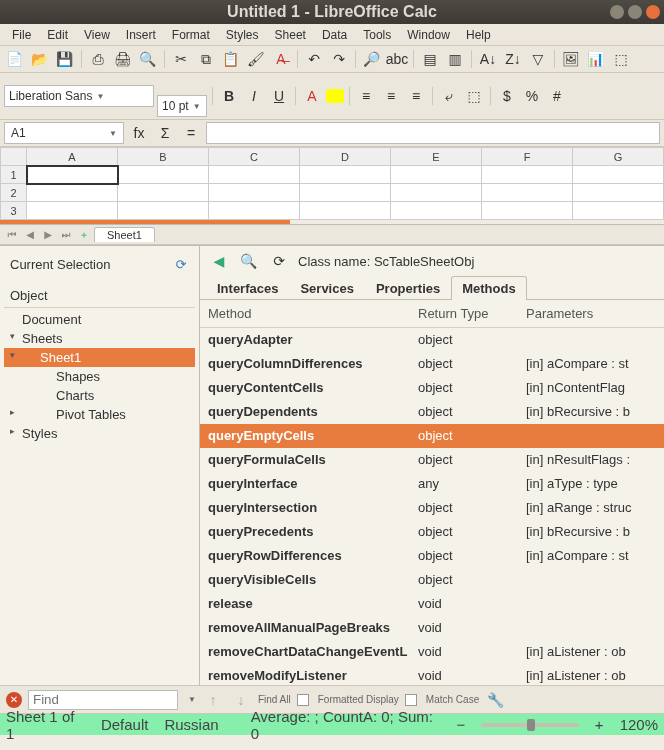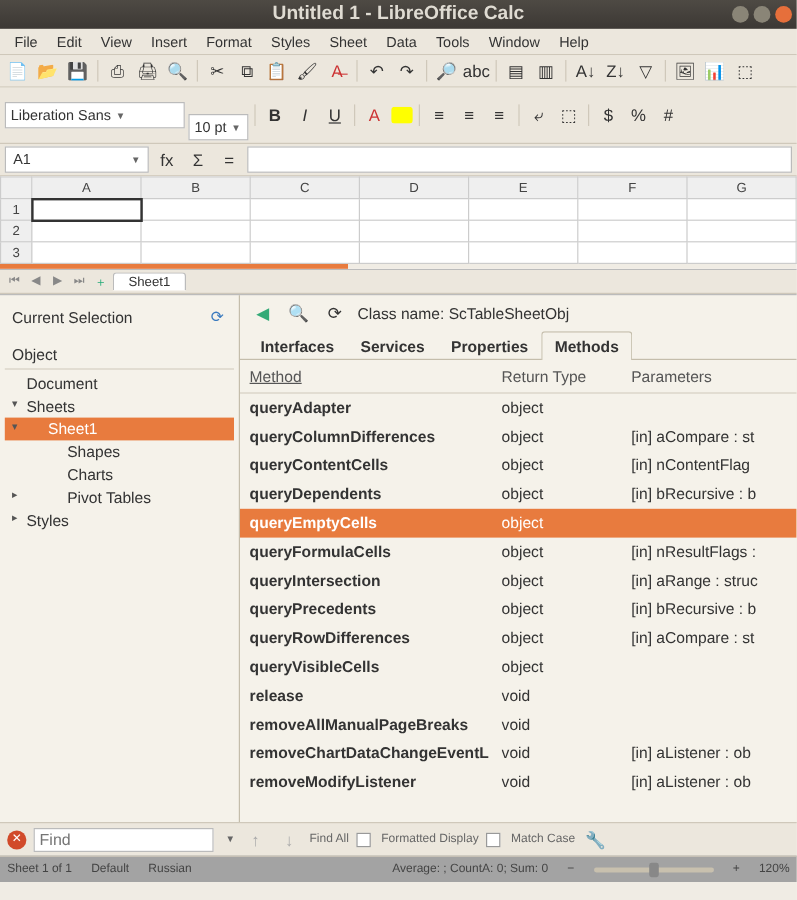--- a/index.html
+++ b/index.html
@@ -59,39 +59,39 @@
 .tree-item.selected { background: #e87b3e; color: white; }
 .tree-child { padding-left: 36px; }
 .tree-child2 { padding-left: 52px; }
 
 .ir-toolbar { display: flex; align-items: center; gap: 8px; padding: 4px 8px; }
 .classname { font-size: 13px; }
 .tabs { display: flex; border-bottom: 1px solid #c4bdab; padding: 0 6px; font-weight: bold; }
 .tab { padding: 4px 10px; font-size: 13px; border: 1px solid transparent; border-bottom: none; margin-bottom: -1px; }
 .tab.active { background: #f5f2ea; border-color: #c4bdab; border-top-left-radius: 3px; border-top-right-radius: 3px; }
 .grid-head { display: flex; padding: 6px 8px; font-size: 13px; color: #555; border-bottom: 1px solid #d6d0c2; }
-.col-m { width: 210px; text-decoration: underline; }
+.col-m { width: 210px; }
 .col-r { width: 108px; }
 .col-p { flex: 1; }
 .grid-body { overflow: hidden; }
 .grid-row { display: flex; padding: 2px 8px; font-size: 13px; line-height: 20px; cursor: default; }
 .grid-row .m { width: 210px; font-weight: bold; white-space: nowrap; overflow: hidden; }
 .grid-row .r { width: 108px; white-space: nowrap; overflow: hidden; }
 .grid-row .p { flex: 1; white-space: nowrap; overflow: hidden; }
 .grid-row.selected { background: #e87b3e; color: white; }
 
 
 .findbar { height: 28px; background: #ece7dd; border-top: 1px solid #cfc8ba; display: flex; align-items: center; padding: 0 6px; gap: 6px; }
 .find-close { width: 16px; height: 16px; border-radius: 50%; background: #d14a2a; color: white; display: flex; align-items: center; justify-content: center; font-size: 10px; }
 .find-input { width: 150px; height: 20px; border: 1px solid #bbb; background: white; padding: 0 4px; }
 .chk { width: 12px; height: 12px; border: 1px solid #999; background: white; display: inline-block; vertical-align: middle; margin-right: 3px; }
 .lab { font-size: 10px; color: #666; }
 
 
-.statusbar { height: 22px; background: #a3a3a3; border-top: 1px solid #cfc8ba; display: flex; align-items: center; font-size: 10px; color: #444; padding: 0 6px; gap: 16px; }
+.statusbar { height: 22px; background: #86efac; border-top: 1px solid #cfc8ba; display: flex; align-items: center; font-size: 15px; color: #444; padding: 0 6px; gap: 16px; }
 .statusbar .flex { flex: 1; }
 .zoom-slider { width: 100px; height: 4px; background: #c8c0ae; position: relative; border-radius: 2px; }
 .zoom-thumb { width: 8px; height: 12px; background: #888; position: absolute; left: 46px; top: -4px; border-radius: 2px; }
 </style>
 </head>
 <body>
 
 <div class="titlebar">
   <span class="title">Untitled 1 - LibreOffice Calc</span>
   <div class="win-btns">
@@ -326,20 +326,25 @@
           <div class="m">queryEmptyCells</div>
           <div class="r">object</div>
           <div class="p"></div>
         </div>
         <div class="grid-row">
           <div class="m">queryFormulaCells</div>
           <div class="r">object</div>
           <div class="p">[in] nResultFlags :</div>
         </div>
         <div class="grid-row">
+          <div class="m">queryInterface</div>
+          <div class="r">any</div>
+          <div class="p">[in] aType : type</div>
+        </div>
+        <div class="grid-row">
           <div class="m">queryIntersection</div>
           <div class="r">object</div>
           <div class="p">[in] aRange : struc</div>
         </div>
         <div class="grid-row">
           <div class="m">queryPrecedents</div>
           <div class="r">object</div>
           <div class="p">[in] bRecursive : b</div>
         </div>
         <div class="grid-row">

